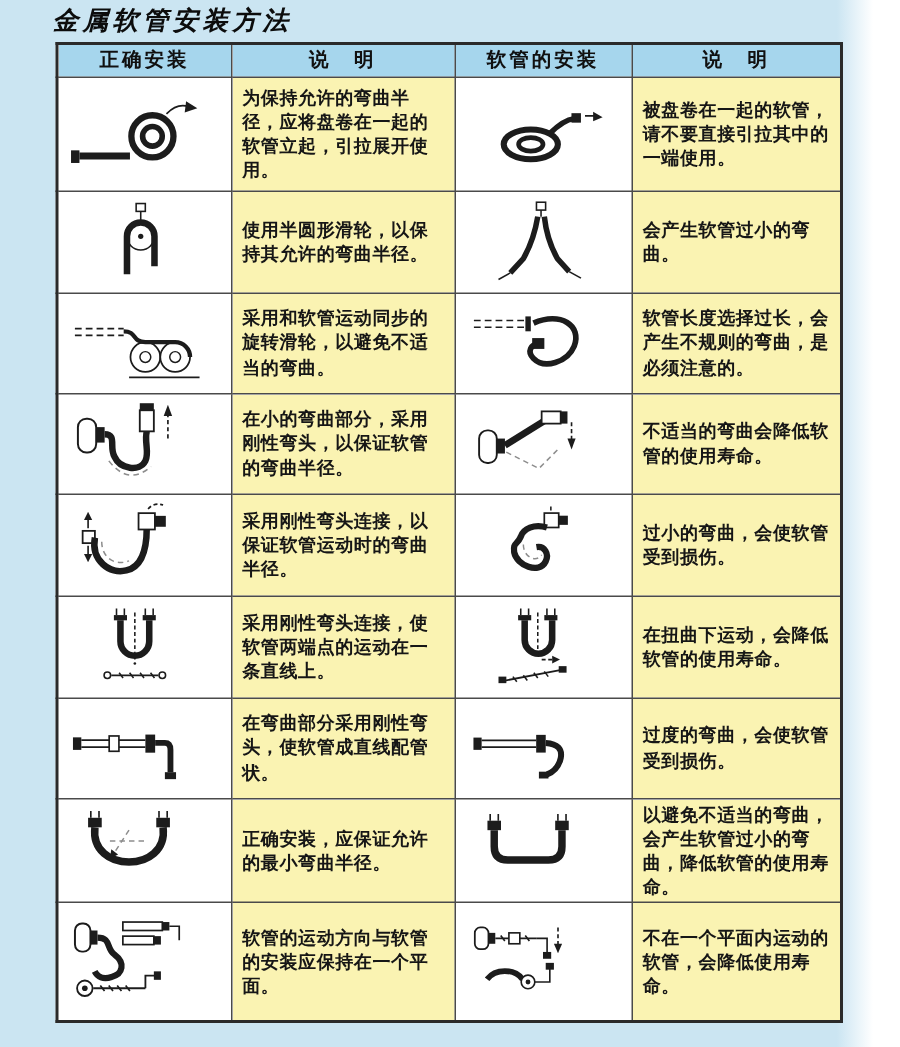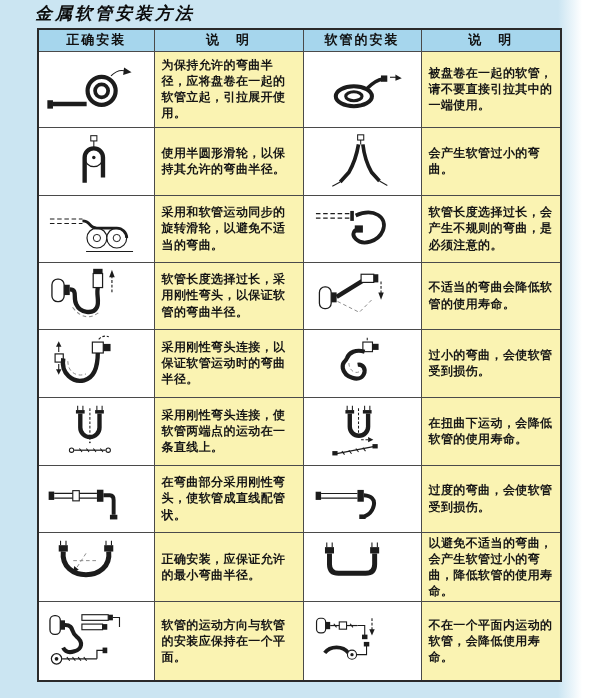--- a/index.html
+++ b/index.html
@@ -147,21 +147,21 @@
           <rect class="white" x="8" y="14" width="13" height="24" rx="6" stroke-width="1.4"></rect>
           <rect class="fill" x="21" y="20" width="6" height="11"></rect>
           <path d="M27 25 C36 25 30 34 34 41 C38 50 52 52 56 44 C59 38 55 30 57 23" stroke-width="4.6"></path>
           <rect class="white" x="52" y="8" width="10" height="15" stroke-width="1.3"></rect>
           <rect class="fill" x="52" y="3" width="10" height="5"></rect>
           <path class="thin" d="M72 28 V10" stroke-dasharray="3 2"></path>
           <path class="fill" d="M69 12 L72 4 L75 12 Z"></path>
           <path class="ghost" d="M30 44 Q44 62 60 48"></path>
         </svg>
       </td>
-      <td class="txt">软管长度选择过长，采用刚性弯头，以保证软管的弯曲半径。</td>
+      <td class="txt">在小的弯曲部分，采用刚性弯头，以保证软管的弯曲半径。</td>
       <td class="img">
         <svg class="ill" viewBox="0 0 110 64" width="100" height="58">
           <rect class="white" x="8" y="22" width="13" height="24" rx="6" stroke-width="1.4"></rect>
           <rect class="fill" x="21" y="28" width="6" height="11"></rect>
           <path d="M27 33 L56 15" stroke-width="5"></path>
           <rect class="white" x="54" y="8" width="14" height="9" stroke-width="1.3"></rect>
           <rect class="fill" x="68" y="8" width="5" height="9"></rect>
           <path class="thin" d="M76 16 V30" stroke-dasharray="3 2"></path>
           <path class="fill" d="M73 28 L76 36 L79 28 Z"></path>
           <path class="ghost" d="M28 38 L52 50 L66 36"></path>

